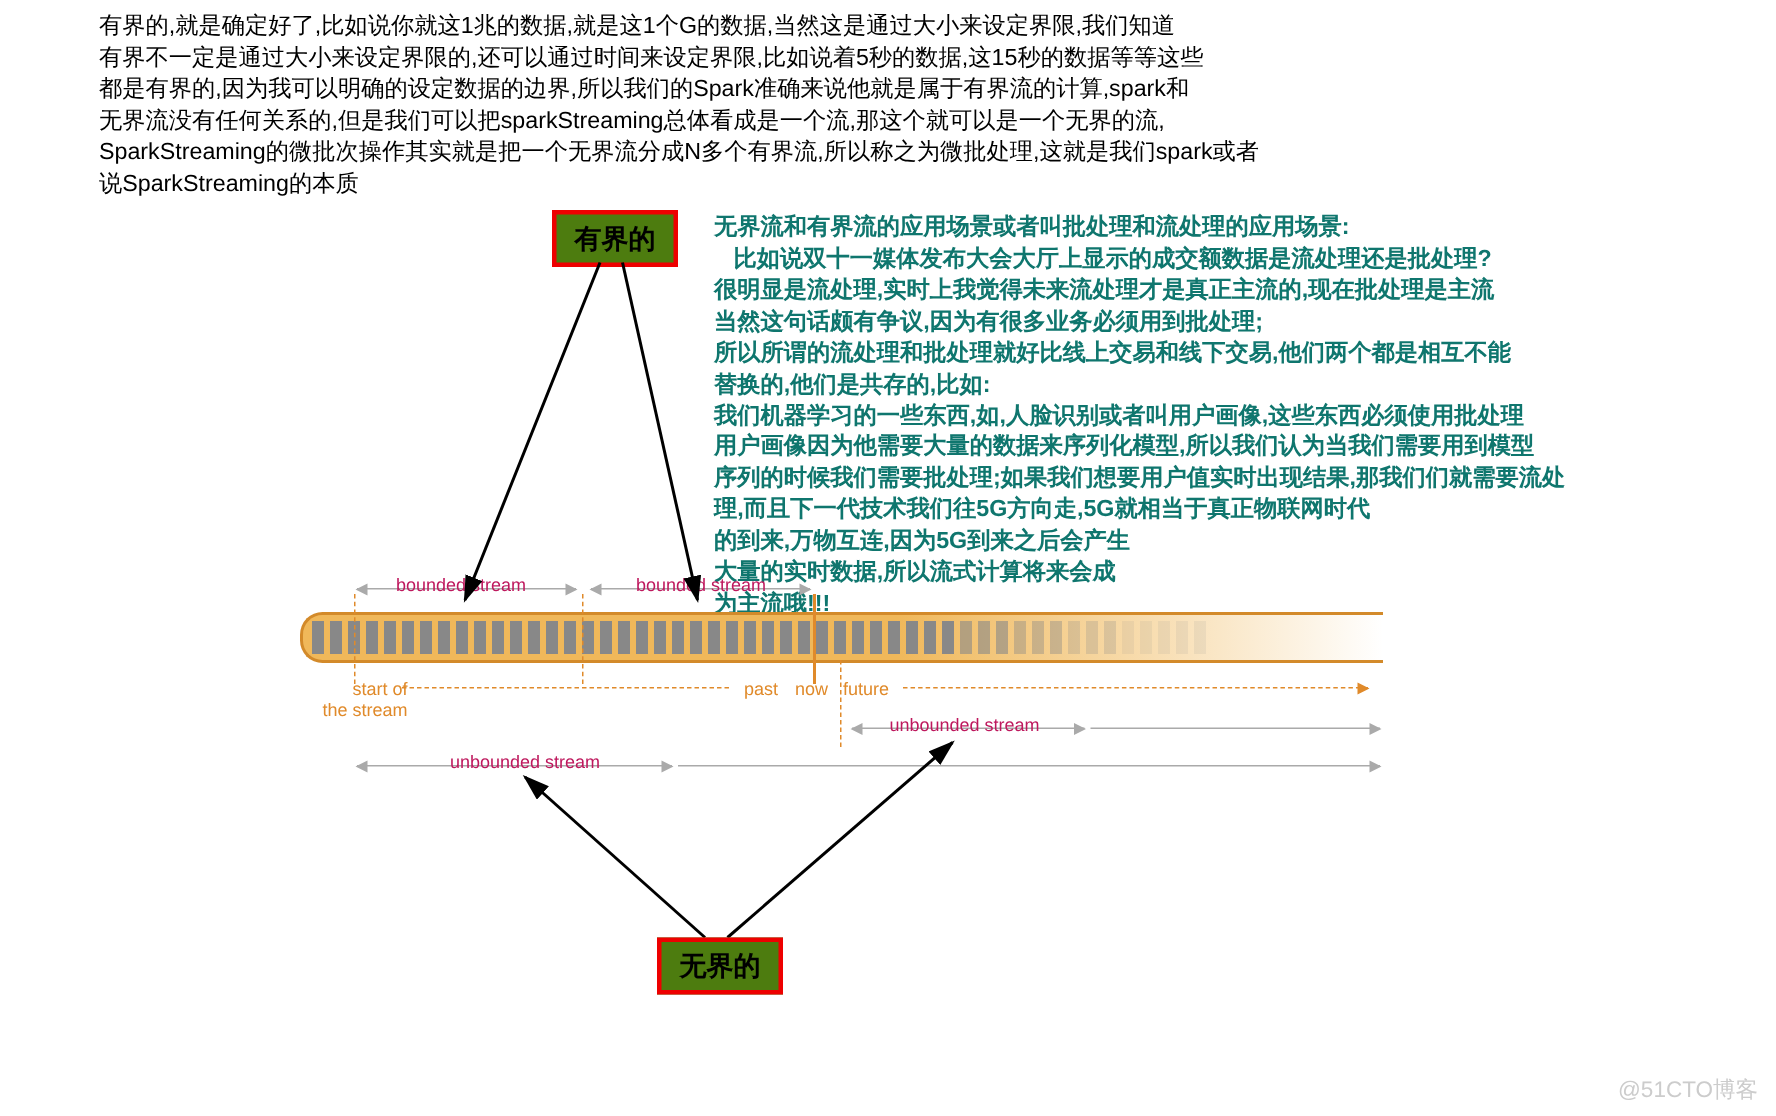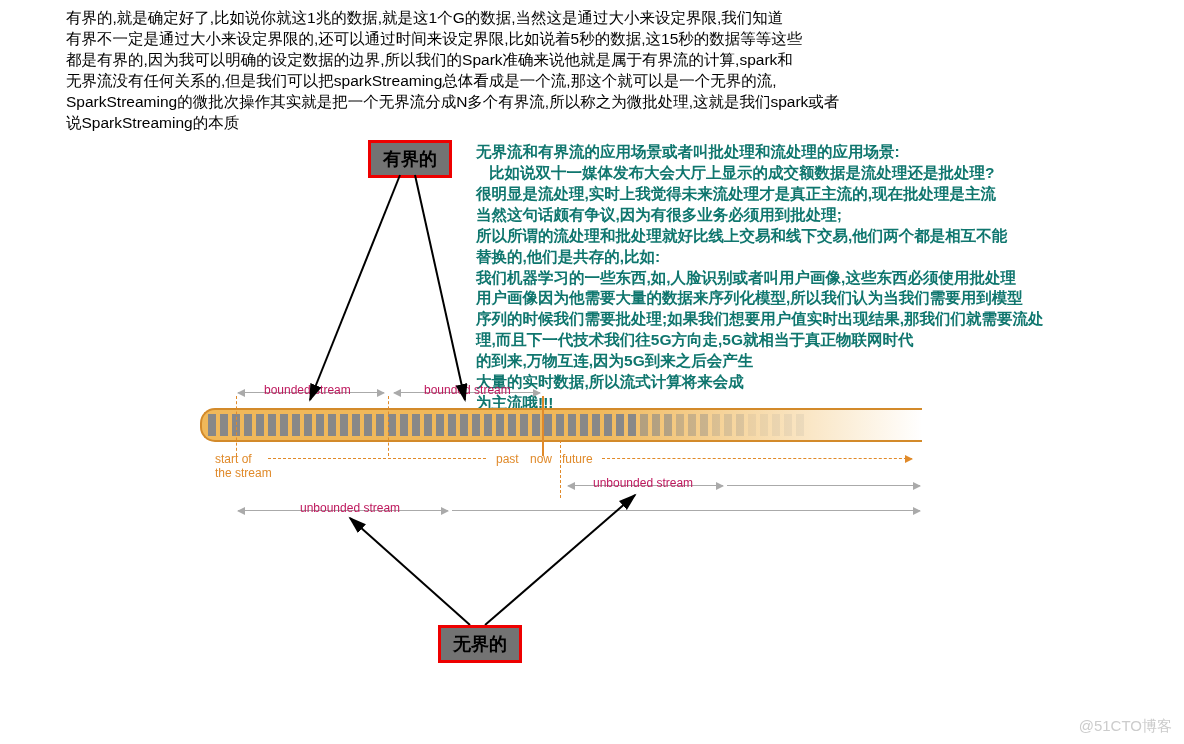--- a/index.html
+++ b/index.html
@@ -1,21 +1,21 @@
 <!DOCTYPE html>
 <html><head>
 <meta charset="utf-8">
 <style>
   html,body{margin:0;padding:0;background:#fff;font-family:"Microsoft YaHei","SimHei",Arial,sans-serif;}
   .page{position:relative;width:1184px;height:744px;overflow:hidden;}
   .black-text{color:#000;font-weight:400;font-size:15.5px;line-height:1.35;position:absolute;}
   .red-text{color:#0f766e;font-weight:700;font-size:15.5px;line-height:1.35;position:absolute;}
-  .box-red{position:absolute;border:3px solid #e00;background:#737373;font-weight:700;font-size:18px;padding:4px 12px;}
+  .box-red{position:absolute;border:3px solid #e00;background:#4d7c0f;font-weight:700;font-size:18px;padding:4px 12px;}
   .gray-label{color:#be185d;font-size:12px;position:absolute;}
-  .orange-label{color:#e08a2a;font-size:12px;position:absolute;}
+  .orange-label{color:#e08a2a;font-size:12px;position:absolute;text-align:right;}
   .watermark{position:absolute;right:12px;bottom:8px;color:#ccc;font-size:15px;}
   
   .stream{position:absolute;left:200px;top:408px;width:720px;height:30px;
           border-top:2px solid #d38a2a;border-bottom:2px solid #d38a2a;
           border-left:2px solid #d38a2a;border-radius:15px 0 0 15px;
           background:linear-gradient(to right,#f0b85a 0%,#f0b85a 55%,rgba(240,184,90,0) 100%);
           overflow:hidden;}
   .stripes{position:absolute;inset:0;display:flex;gap:4px;padding:4px 6px;}
   .stripes span{flex:0 0 8px;background:#888;}
   .stripes .fade1{opacity:.6}.stripes .fade2{opacity:.4}.stripes .fade3{opacity:.25}.stripes .fade4{opacity:.12}

